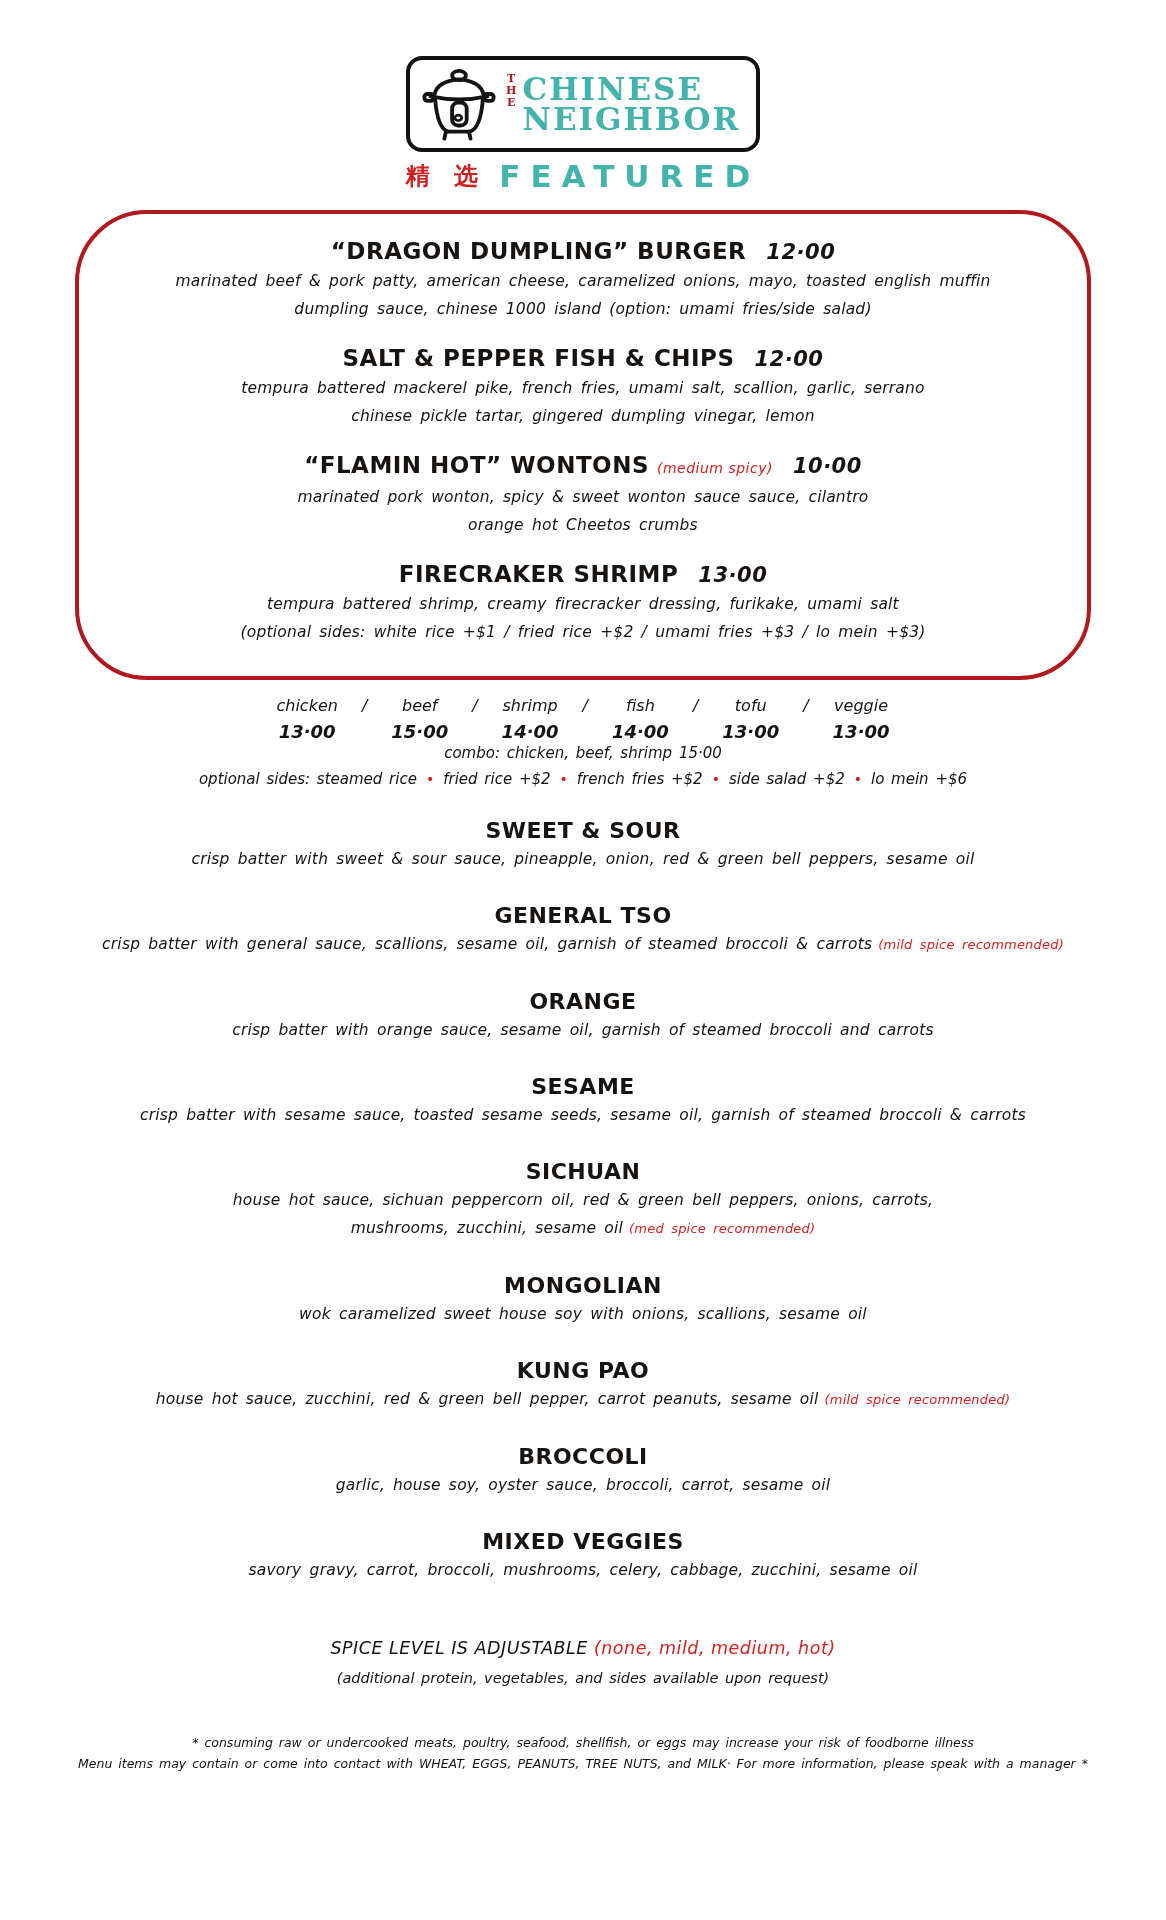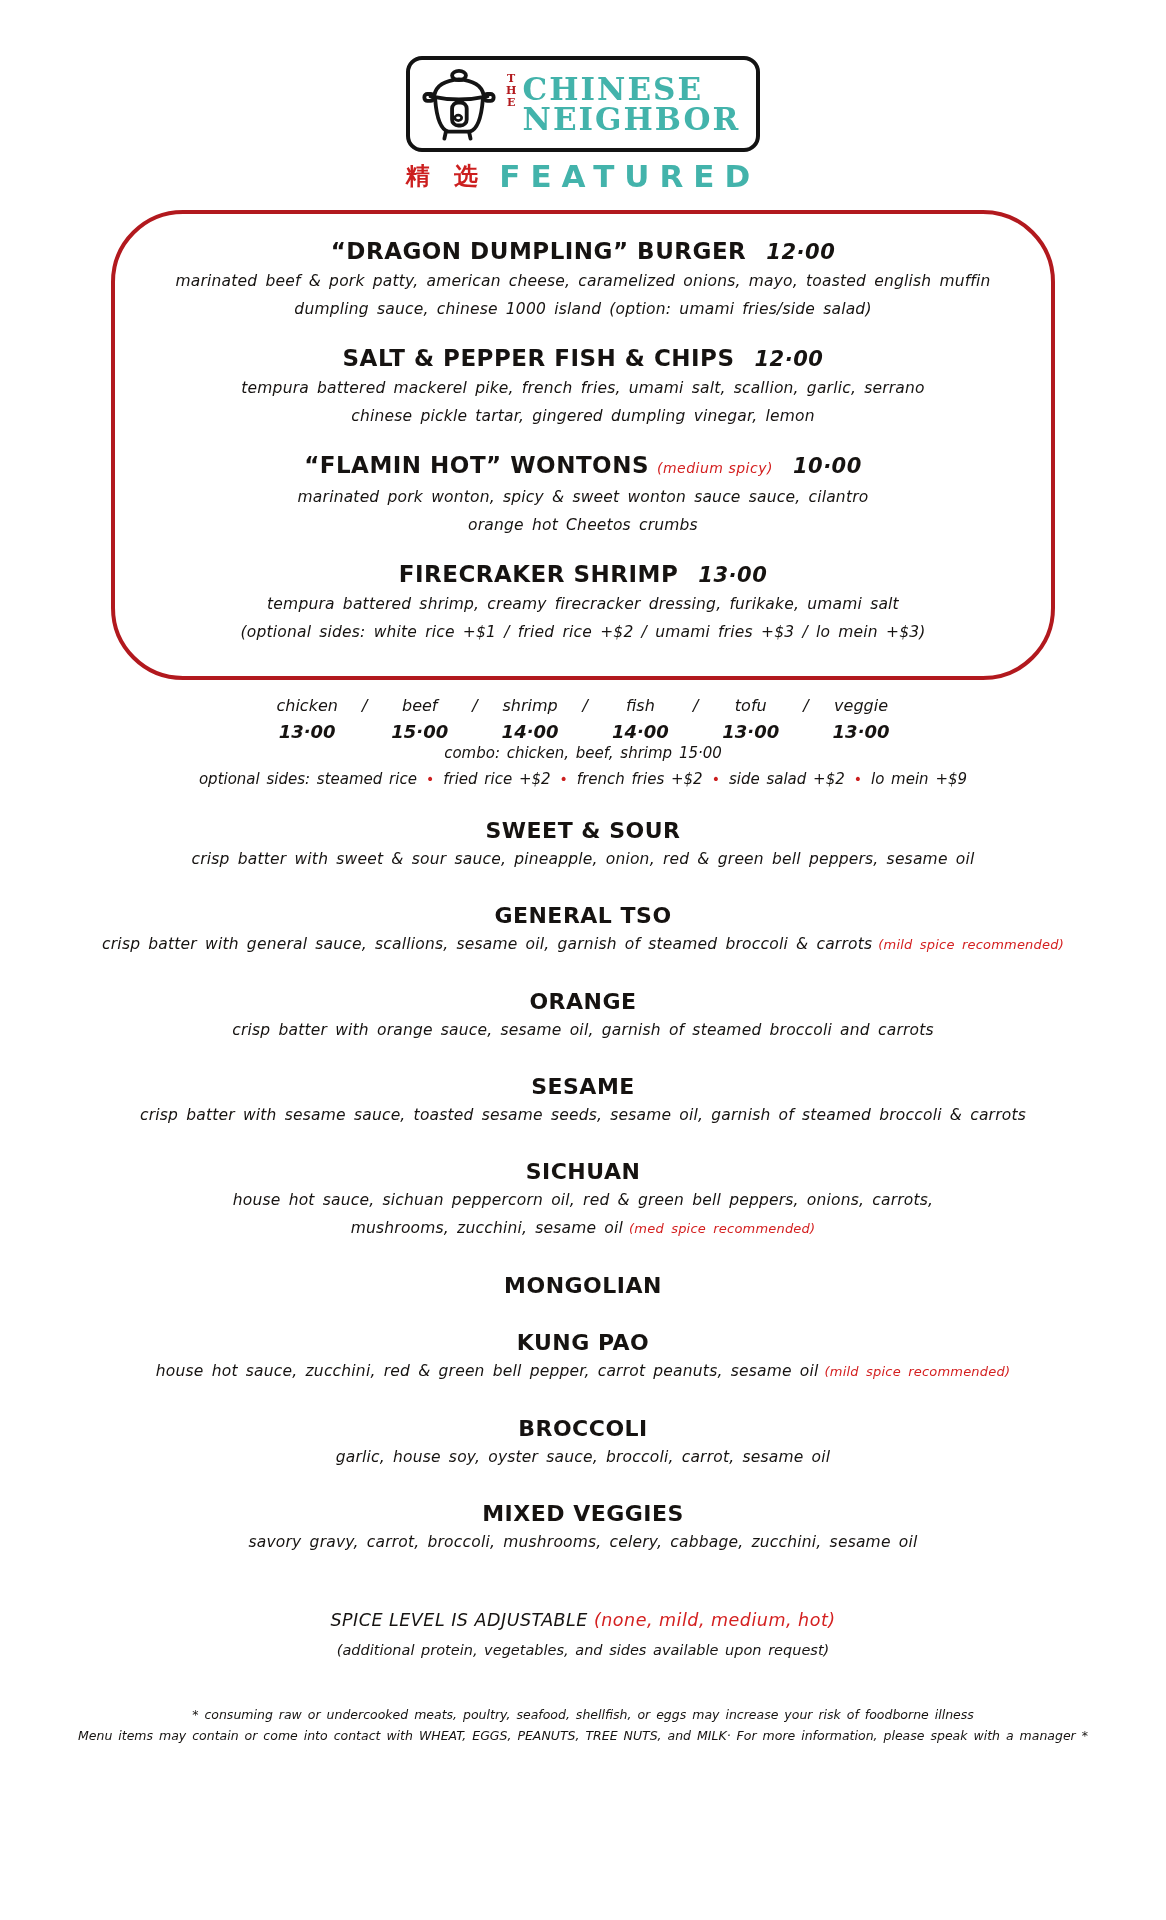--- a/index.html
+++ b/index.html
@@ -34,21 +34,21 @@
   
   .sec-head { margin-top:6px; }
   .head-cn { color:#cc1f1f; font-weight:bold; font-size:24px; letter-spacing:8px; vertical-align:3px; }
   .head-en { color:#43b3ab; font-weight:bold; font-size:31px; letter-spacing:10px; margin-left:8px; }
   .wok-head { margin-top:30px; }
   .wok-head .head-cn { font-size:27px; vertical-align:4px; }
   .wok-head .head-en { font-size:37px; letter-spacing:9px; }
 
   
   .featured-box {
-    width:944px; margin:16px auto 0;
+    width:1016px; margin:16px auto 0;
     border:4px solid #b2191e; border-radius:72px;
     padding:22px 34px 10px;
   }
   .f-item { margin-bottom:20px; }
   .item-title { font-weight:bold; font-size:23px; letter-spacing:0.5px; line-height:30px; }
   .item-note { color:#d42020; font-style:italic; font-size:14px; font-weight:normal; margin-left:8px; }
   .item-note:empty { display:none; }
   .item-price { font-style:italic; font-size:21px; margin-left:20px; }
   .desc, .desc-line {
     font-style:italic; font-size:15.5px; line-height:28px;
@@ -175,21 +175,21 @@
     <span class="protein-price" style="grid-column:3">15·00</span>
     <span class="protein-price" style="grid-column:5">14·00</span>
     <span class="protein-price" style="grid-column:7">14·00</span>
     <span class="protein-price" style="grid-column:9">13·00</span>
     <span class="protein-price" style="grid-column:11">13·00</span>
   </div>
 
   <div class="combo-line">combo: chicken, beef, shrimp 15·00</div>
 
   <div class="sides-line">
-    <span>optional sides: steamed rice</span><span class="dot-sep">•</span><span>fried rice +$2</span><span class="dot-sep">•</span><span>french fries +$2</span><span class="dot-sep">•</span><span>side salad +$2</span><span class="dot-sep">•</span><span>lo mein +$9</span>
+    <span>optional sides: steamed rice</span><span class="dot-sep">•</span><span>fried rice +$2</span><span class="dot-sep">•</span><span>french fries +$2</span><span class="dot-sep">•</span><span>side salad +$2</span><span class="dot-sep">•</span><span>lo mein +$6</span>
   </div>
 
   
   <div class="w-item">
     <div class="w-name">SWEET &amp; SOUR</div>
     <div class="desc"><span>crisp batter with sweet &amp; sour sauce, pineapple, onion, red &amp; green bell peppers, sesame oil</span></div>
   </div>
 
   <div class="w-item">
     <div class="w-name">GENERAL TSO</div>
@@ -207,20 +207,21 @@
   </div>
 
   <div class="w-item">
     <div class="w-name">SICHUAN</div>
     <div class="desc"><span>house hot sauce, sichuan peppercorn oil, red &amp; green bell peppers, onions, carrots,</span></div>
     <div class="desc"><span>mushrooms, zucchini, sesame oil</span><span class="red-note">(med spice recommended)</span></div>
   </div>
 
   <div class="w-item">
     <div class="w-name">MONGOLIAN</div>
+    <div class="desc"><span>wok caramelized sweet house soy with onions, scallions, sesame oil</span></div>
   </div>
 
   <div class="w-item">
     <div class="w-name">KUNG PAO</div>
     <div class="desc"><span>house hot sauce, zucchini, red &amp; green bell pepper, carrot peanuts, sesame oil</span><span class="red-note">(mild spice recommended)</span></div>
   </div>
 
   <div class="w-item">
     <div class="w-name">BROCCOLI</div>
     <div class="desc"><span>garlic, house soy, oyster sauce, broccoli, carrot, sesame oil</span></div>

